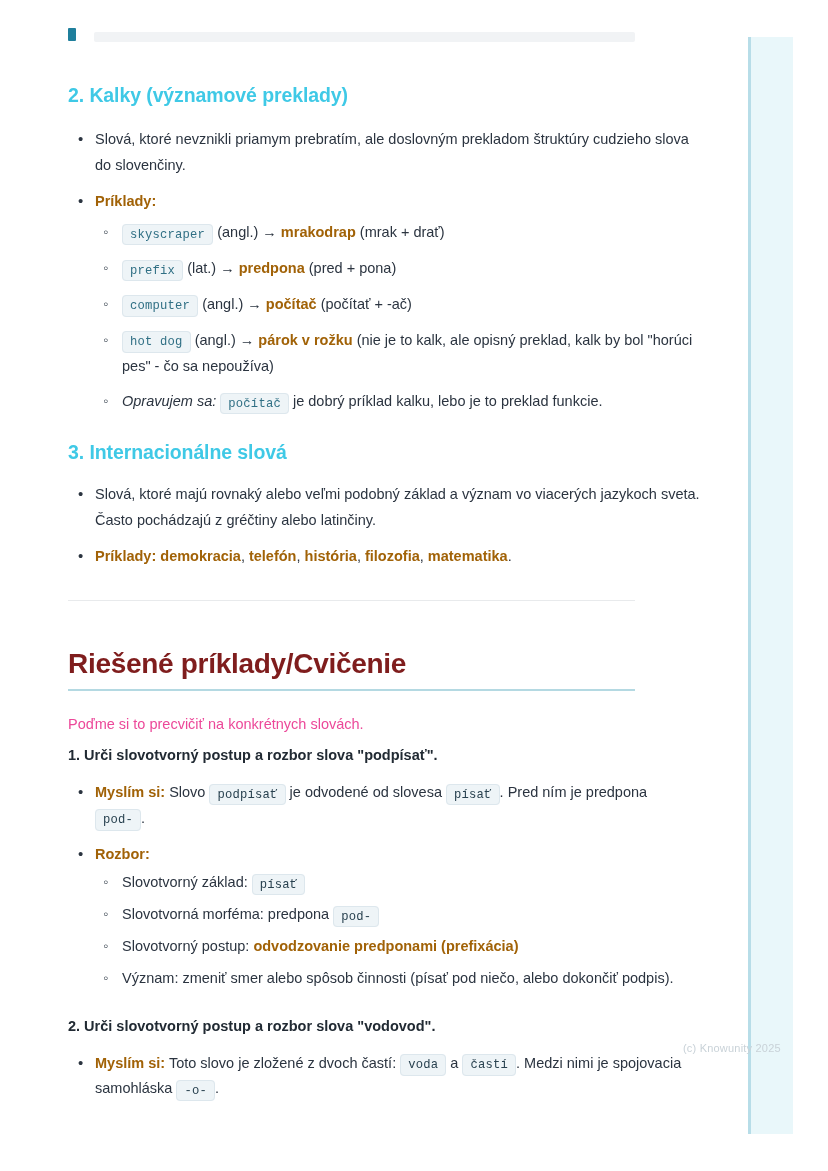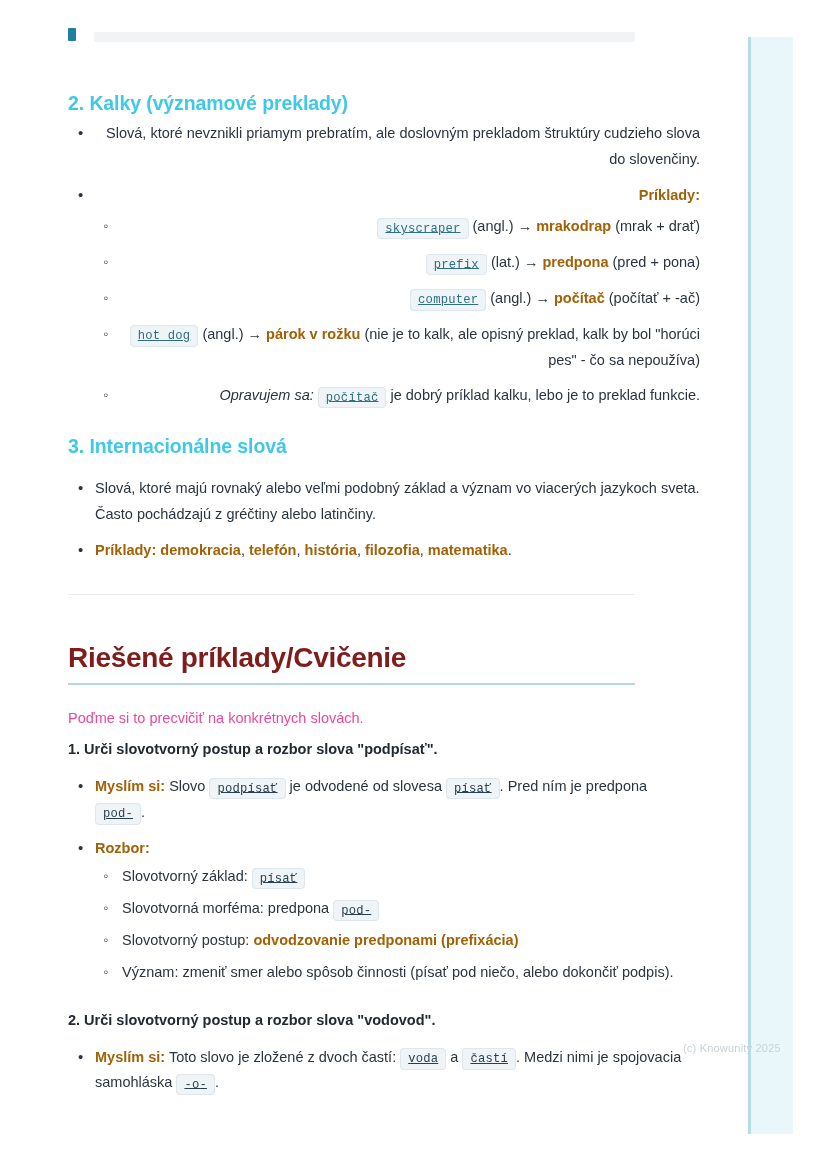--- a/index.html
+++ b/index.html
@@ -25,21 +25,21 @@
     height: 1097px;
     background: #e9f7fa;
     border-left: 3px solid #b7dde8;
     box-sizing: border-box;
   }
 
   
   .doc {
     position: absolute;
     left: 0;
-    top: 8px;
+    top: 0;
     width: 700px;
     padding: 8px 0 0 68px;
     box-sizing: border-box;
   }
 
   
   .top-cut {
     position: absolute;
     left: 68px;
     top: 28px;
@@ -160,21 +160,20 @@
   code.chip {
     font-family: "Liberation Mono", "DejaVu Sans Mono", monospace;
     font-size: 12.2px;
     background: #eef4f7;
     border: 1px solid #dde7ed;
     border-radius: 4px;
     padding: 2.5px 7px 3px 7px;
     color: #2f6f84;
     white-space: nowrap;
     letter-spacing: 0.2px;
-    text-decoration: underline;
   }
   code.chip.dark { color: #28414f; }
 
   
   .watermark {
     position: absolute;
     left: 683px;
     top: 1042px;
     font-size: 11px;
     color: #c9d2d8;
@@ -192,21 +191,21 @@
 <div class="top-cut">
   <div class="top-cut-marker"></div>
   <div class="top-cut-bar"></div>
 </div>
 
 <div class="doc">
 
   <div style="margin-top:76px;">
     <h2 class="sub">2. Kalky (významové preklady)</h2>
 
-    <ul class="lvl1" style="margin-top:6px;text-align:right;">
+    <ul class="lvl1" style="margin-top:20px;">
       <li>
         <span>Slová, ktoré nevznikli priamym prebratím, ale doslovným prekladom štruktúry cudzieho slova do slovenčiny.</span>
       </li>
       <li class="tight">
         <strong>Príklady:</strong>
 
         <ul class="lvl2 nested-wrap">
           <li>
             <code class="chip">skyscraper</code>
             <span>(angl.)</span>

